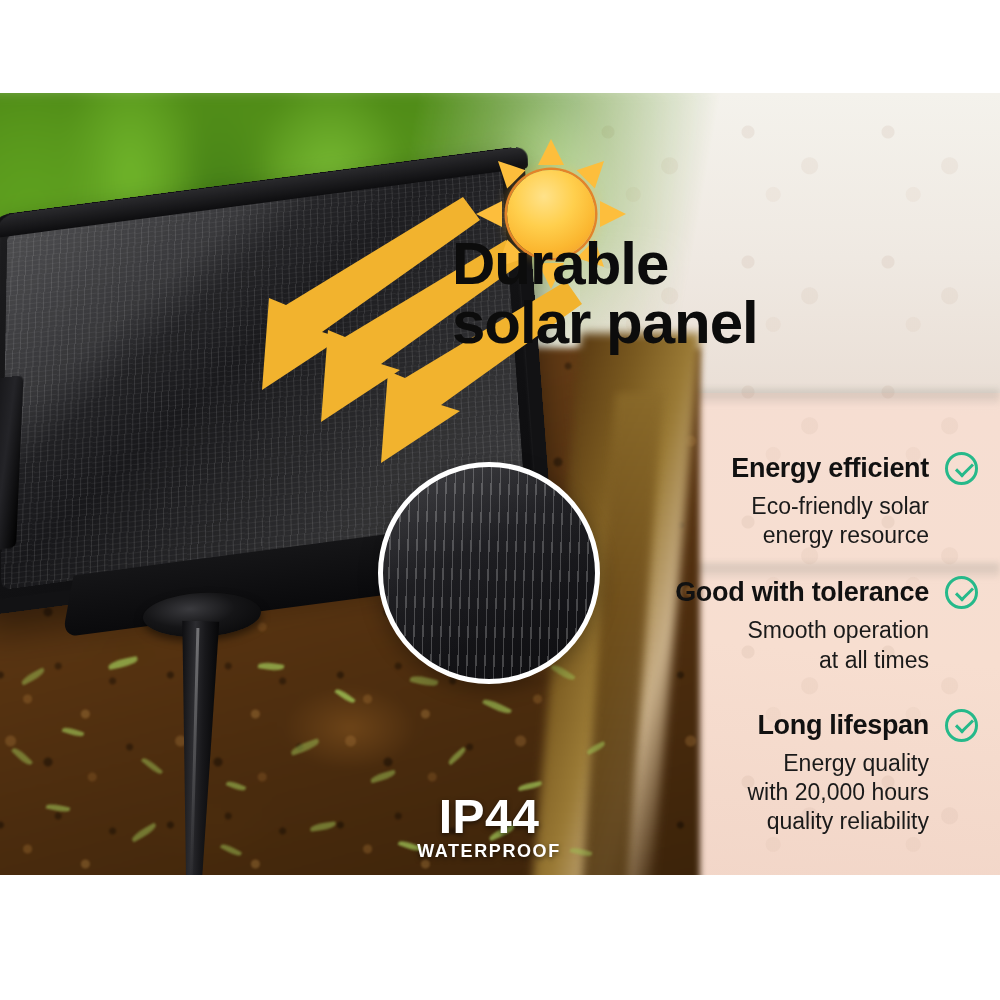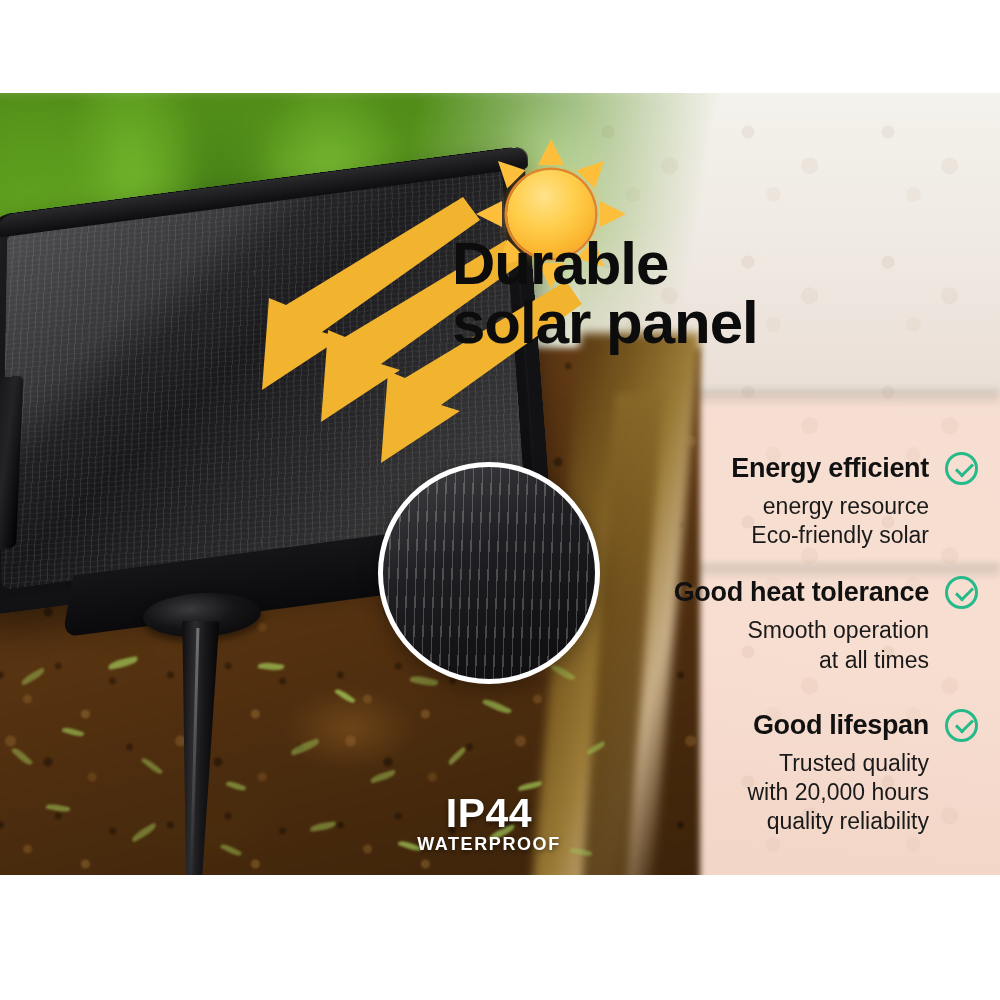--- a/index.html
+++ b/index.html
@@ -223,21 +223,21 @@
   .mag-gloss {
     position:absolute; inset:0;
     background:linear-gradient(150deg, rgba(255,255,255,0.10) 0%, rgba(255,255,255,0.02) 40%, rgba(255,255,255,0) 70%);
   }
 
   
   .ip-badge {
     position:absolute; left:372px; top:700px; width:234px; text-align:center;
     color:#fff; text-shadow:0 2px 5px rgba(0,0,0,0.55);
   }
-  .ip-main { font-size:41px; font-weight:bold; letter-spacing:0.5px; line-height:1; }
+  .ip-main { font-size:48px; font-weight:bold; letter-spacing:0.5px; line-height:1; }
   .ip-sub  { font-size:18px; font-weight:bold; letter-spacing:1.6px; }
 
   
   .headline {
     position:absolute; right:28px; top:142px; width:520px;
     text-align:left; color:#0c0c0c; font-weight:bold;
     font-size:60px; line-height:0.98; letter-spacing:-1px;
   }
 
   .features { position:absolute; right:22px; top:333px; width:470px;margin-top:26px; }
@@ -363,41 +363,41 @@
       <div>solar panel</div>
     </div>
 
     <div class="features" id="features">
         <div class="feature">
           <div class="feat-head">
             <div class="feat-title">Energy efficient</div>
             <div class="check"></div>
           </div>
           <div class="feat-desc">
+            <div>Eco-friendly solar</div>
             <div>energy resource</div>
-            <div>Eco-friendly solar</div>
           </div>
         </div>
         <div class="feature" style="margin-bottom: 34px;">
           <div class="feat-head">
-            <div class="feat-title">Good heat tolerance</div>
+            <div class="feat-title">Good with tolerance</div>
             <div class="check"></div>
           </div>
           <div class="feat-desc">
             <div>Smooth operation</div>
             <div>at all times</div>
           </div>
         </div>
         <div class="feature">
           <div class="feat-head">
-            <div class="feat-title">Good lifespan</div>
+            <div class="feat-title">Long lifespan</div>
             <div class="check"></div>
           </div>
           <div class="feat-desc">
-            <div>Trusted quality</div>
+            <div>Energy quality</div>
             <div>with 20,000 hours</div>
             <div>quality reliability</div>
           </div>
         </div>
       </div>
 
   </div>
 
   <div class="band-top"></div>
   <div class="band-bottom"></div>

